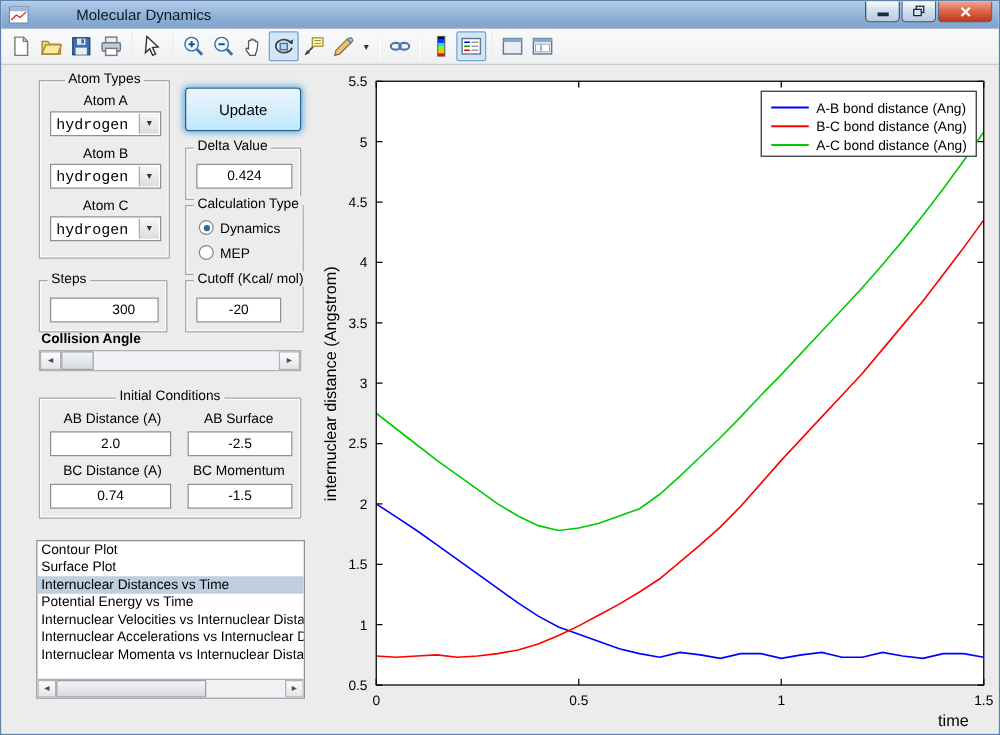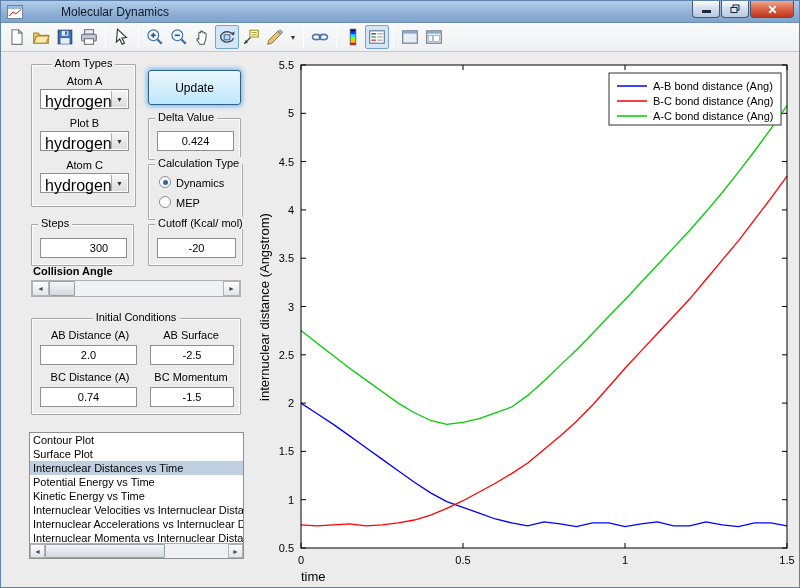--- a/index.html
+++ b/index.html
@@ -31,42 +31,42 @@
   .client{position:absolute;left:0;top:51px;right:0;bottom:0;background:#ececec;}
   .group{position:absolute;border:1px solid #a8a8a8;border-radius:1px;box-shadow:inset 0 0 0 1px #fbfbfb;}
   .gtitle{position:absolute;top:-8px;font-size:11px;color:#000;background:#ececec;padding:0 3px;white-space:nowrap;}
   .gt-center{left:50%;transform:translateX(-50%);}
   .gt-left{left:6px;}
   .lbl{position:absolute;font-size:11px;color:#000;white-space:nowrap;text-align:right;}
   .lbl.c{text-align:center;}
   .edit{position:absolute;height:20px;background:#fff;border:1px solid #8f8f8f;
     font:11px "Liberation Sans",sans-serif;text-align:center;padding:0;color:#000;}
   .combo{position:absolute;height:20px;background:#fff;border:1px solid #8f8f8f;}
-  .combo-text{position:absolute;left:4px;top:3px;font-size:16px;color:#000;}
+  .combo-text{position:absolute;left:4px;top:3px;font-size:12px;color:#000;font-family:Liberation Mono, monospace;}
   .combo-btn{position:absolute;right:1px;top:1px;bottom:1px;width:16px;
     background:linear-gradient(#f6f6f6,#dcdcdc);border-left:1px solid #adadad;
     text-align:center;font-size:7px;line-height:17px;color:#333;}
   .update-btn{position:absolute;left:147px;top:18px;width:93px;height:35px;border-radius:3px;
     border:1px solid #2c628b;background:linear-gradient(#eaf6fd,#d9f0fc 45%,#bee6fd);
     font:12px "Liberation Sans",sans-serif;color:#000;box-shadow:0 0 5px 1px rgba(77,164,230,.85);}
   .radio{position:absolute;width:12px;height:12px;border-radius:50%;background:#fff;border:1px solid #8a8a8a;}
   .radio.checked::after{content:"";position:absolute;left:3px;top:3px;width:5px;height:5px;border-radius:50%;background:#2f66a0;}
   .hscroll{position:absolute;background:#f0f1f4;border:1px solid #b0b0b0;}
   .sarrow{position:absolute;top:0;bottom:0;width:17px;background:linear-gradient(#fdfdfd,#e2e4e8);
     border:1px solid #b0b4ba;text-align:center;color:#4a4a4a;font-size:7px;display:flex;align-items:center;justify-content:center;}
   .sarrow.left{left:0;} .sarrow.right{right:0;}
   .sthumb{position:absolute;top:0;bottom:0;background:linear-gradient(#f4f5f7,#d5d9df);border:1px solid #9aa0a8;border-radius:1px;}
   .listbox{position:absolute;left:28px;top:380px;width:215px;height:127px;background:#fff;border:1px solid #8f8f8f;overflow:hidden;}
   .litem{height:14px;line-height:14px;font-size:11px;padding-left:3px;white-space:nowrap;overflow:hidden;color:#000;}
   .litem.selected{background:#bfcfdf;}
   
   .plot-wrap{position:absolute;left:250px;top:5px;width:550px;height:533px;}
   #plot-svg text{font:11px "Liberation Sans",sans-serif;fill:#000;}
   .axis-label{position:absolute;font-size:13px;color:#000;white-space:nowrap;}
-  .xlabel{left:300px;top:517px;width:486px;text-align:left;}
+  .xlabel{left:288px;top:517px;width:486px;text-align:right;}
   .ylabel{left:263px;top:255px;transform:translate(-50%,-50%) rotate(-90deg);}
 </style>
 </head>
 <body>
 
 <div class="window">
 
   <div class="titlebar">
     <span class="app-icon">
       <svg viewBox="0 0 16 14" width="16" height="14">
@@ -222,21 +222,21 @@
 
   <div class="client">
 
     <div class="group" style="left:30px;top:12px;width:105px;height:143px">
       <span class="gtitle gt-center">Atom Types</span>
       <div class="lbl c" style="left:0;top:10px;width:105px">Atom A</div>
       <div class="combo" style="left:8px;top:24px;width:89px">
         <span class="combo-text">hydrogen</span>
         <span class="combo-btn">▼</span>
       </div>
-      <div class="lbl c" style="left:0;top:52px;width:105px">Plot B</div>
+      <div class="lbl c" style="left:0;top:52px;width:105px">Atom B</div>
       <div class="combo" style="left:8px;top:66px;width:89px">
         <span class="combo-text">hydrogen</span>
         <span class="combo-btn">▼</span>
       </div>
       <div class="lbl c" style="left:0;top:94px;width:105px">Atom C</div>
       <div class="combo" style="left:8px;top:108px;width:89px">
         <span class="combo-text">hydrogen</span>
         <span class="combo-btn">▼</span>
       </div>
     </div>
@@ -256,21 +256,21 @@
       <div class="lbl" style="left:27px;top:32px">MEP</div>
     </div>
 
     <div class="group" style="left:30px;top:172px;width:103px;height:42px">
       <span class="gtitle gt-left">Steps</span>
       <input class="edit" style="left: 8px; top: 13px; width: 87px; padding-left: 31px;" readonly="" value="300">
     </div>
 
     <div class="group" style="left:147px;top:172px;width:95px;height:42px">
       <span class="gtitle gt-left">Cutoff (Kcal/ mol)</span>
-      <input class="edit" style="left: 8px; top: 13px; width: 79px;" readonly="" value="-20">
+      <input class="edit" style="left: 8px; top: 13px; width: 68px;" readonly="" value="-20">
     </div>
 
     <div class="lbl" style="left:32px;top:213px;font-weight:bold">Collision Angle</div>
     <div class="hscroll" style="left:30px;top:228px;width:210px;height:17px">
       <div class="sarrow left">◄</div>
       <div class="sthumb" style="left:17px;width:26px"></div>
       <div class="sarrow right">►</div>
     </div>
 
     <div class="group" style="left:30px;top:266px;width:210px;height:97px">
@@ -283,21 +283,20 @@
       <div class="lbl c" style="left:115px;top:52px;width:88px">BC Momentum</div>
       <input class="edit" style="left: 8px; top: 68px; width: 97px;" readonly="" value="0.74">
       <input class="edit" style="left: 118px; top: 68px; width: 84px;" readonly="" value="-1.5">
     </div>
 
     <div class="listbox">
       <div class="litem">Contour Plot</div>
       <div class="litem">Surface Plot</div>
       <div class="litem selected">Internuclear Distances vs Time</div>
       <div class="litem">Potential Energy vs Time</div>
-      <div class="litem">Kinetic Energy vs Time</div>
       <div class="litem">Internuclear Velocities vs Internuclear Distance</div>
       <div class="litem">Internuclear Accelerations vs Internuclear Distance</div>
       <div class="litem">Internuclear Momenta vs Internuclear Distance</div>
       <div class="hscroll" style="left:0;right:0;bottom:0;height:15px;border-left:none;border-right:none;border-bottom:none">
         <div class="sarrow left" style="width:15px">◄</div>
         <div class="sthumb" style="left:15px;width:120px"></div>
         <div class="sarrow right" style="width:15px">►</div>
       </div>
     </div>
 

